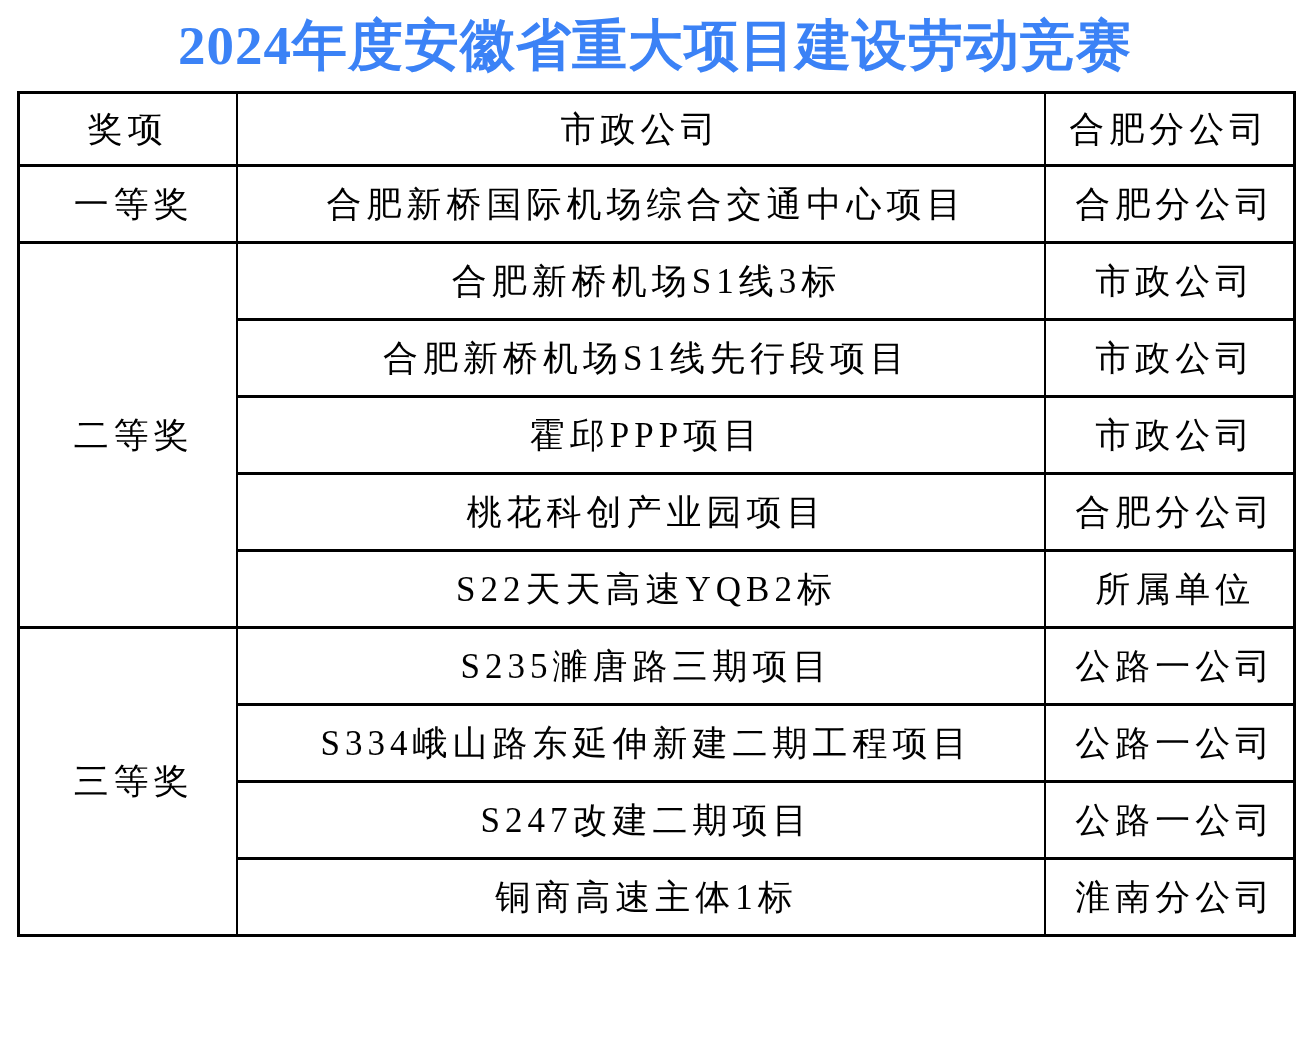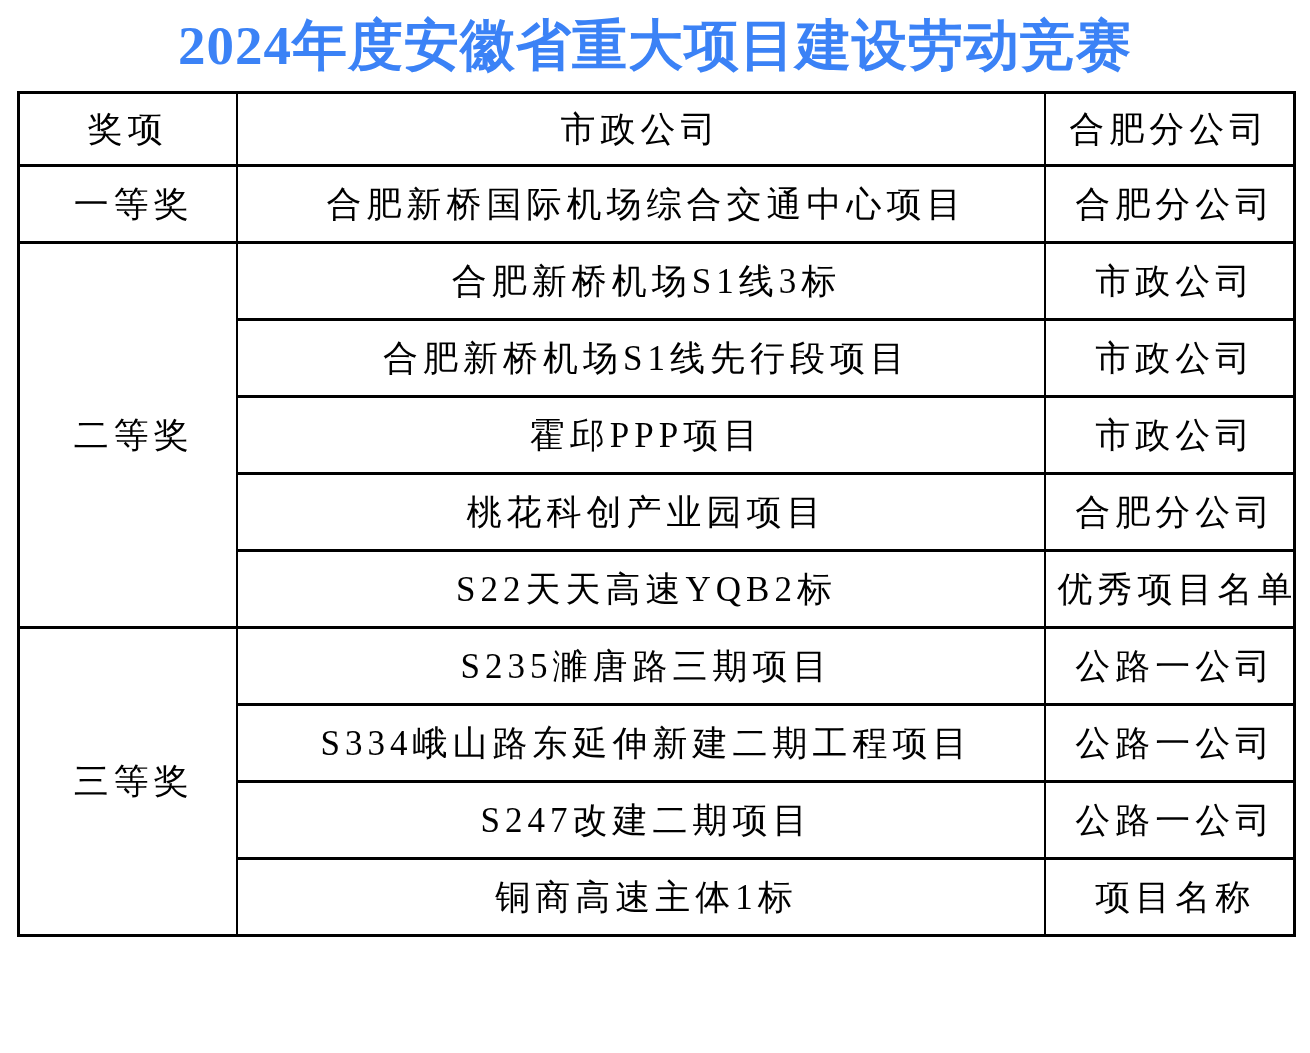--- a/index.html
+++ b/index.html
@@ -114,36 +114,36 @@
       <tr>
         <td>霍邱PPP项目</td>
         <td>市政公司</td>
       </tr>
       <tr>
         <td>桃花科创产业园项目</td>
         <td>合肥分公司</td>
       </tr>
       <tr>
         <td>S22天天高速YQB2标</td>
-        <td>优秀项目名单</td>
+        <td>所属单位</td>
       </tr>
 
       <tr>
         <td class="award-cell" rowspan="4">三等奖</td>
         <td>S235濉唐路三期项目</td>
         <td>公路一公司</td>
       </tr>
       <tr>
         <td>S334峨山路东延伸新建二期工程项目</td>
         <td>公路一公司</td>
       </tr>
       <tr>
         <td>S247改建二期项目</td>
         <td>公路一公司</td>
       </tr>
       <tr>
         <td>铜商高速主体1标</td>
-        <td>项目名称</td>
+        <td>淮南分公司</td>
       </tr>
     </tbody>
   </table>
 
 </div>
 
 </body></html>

